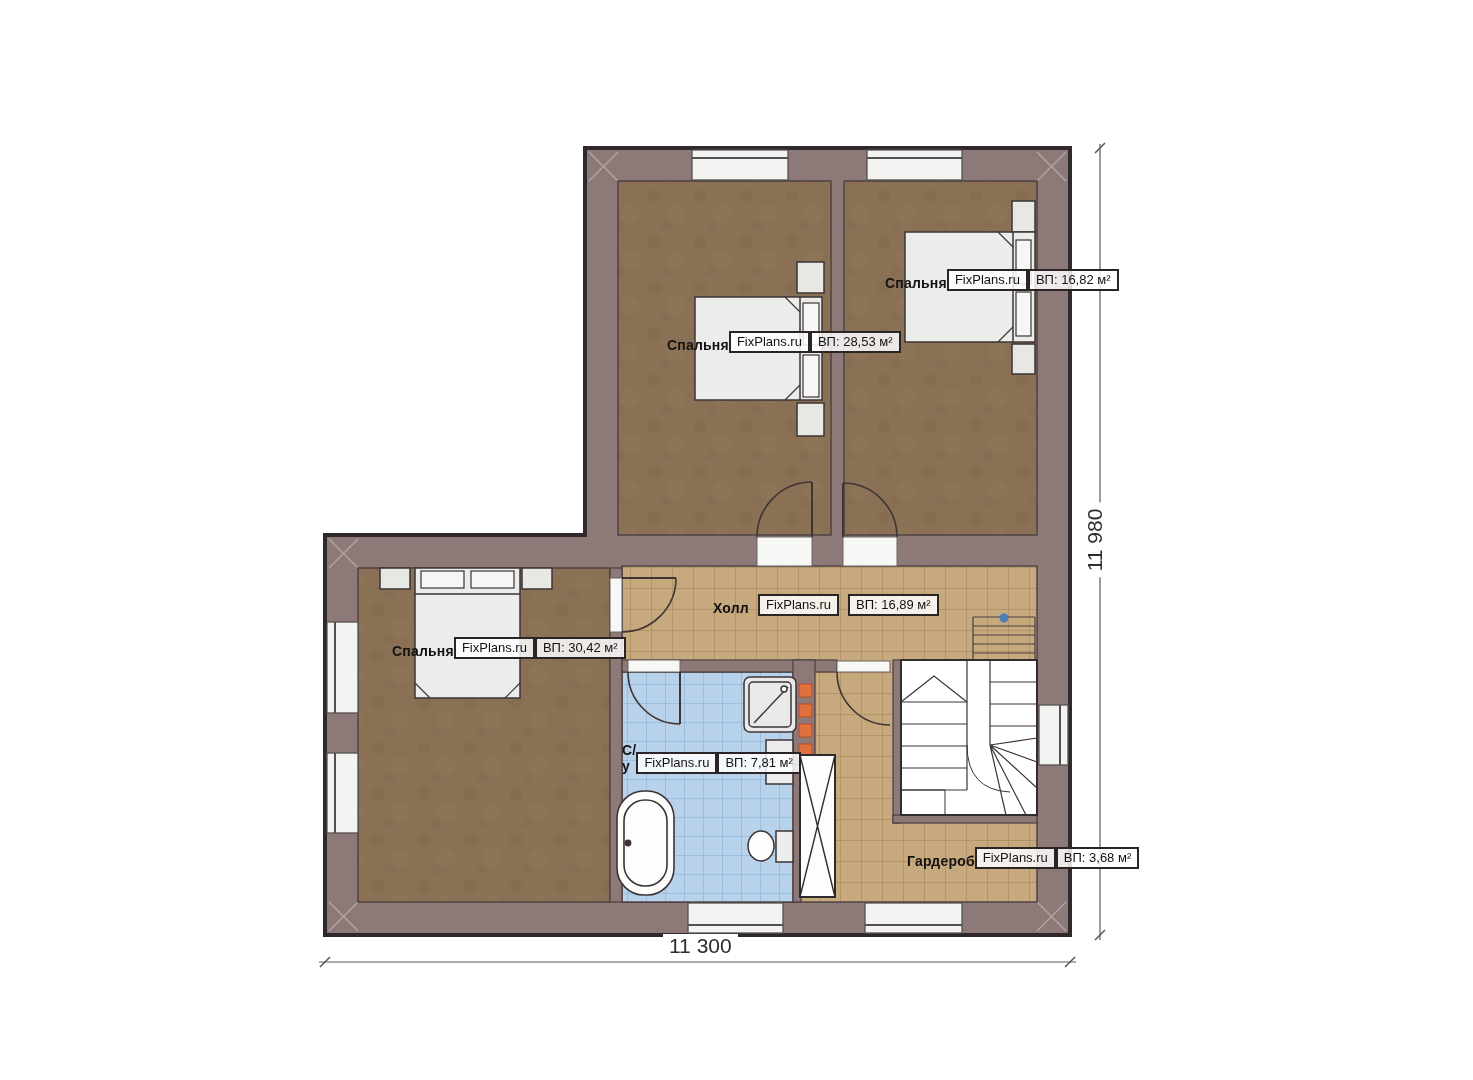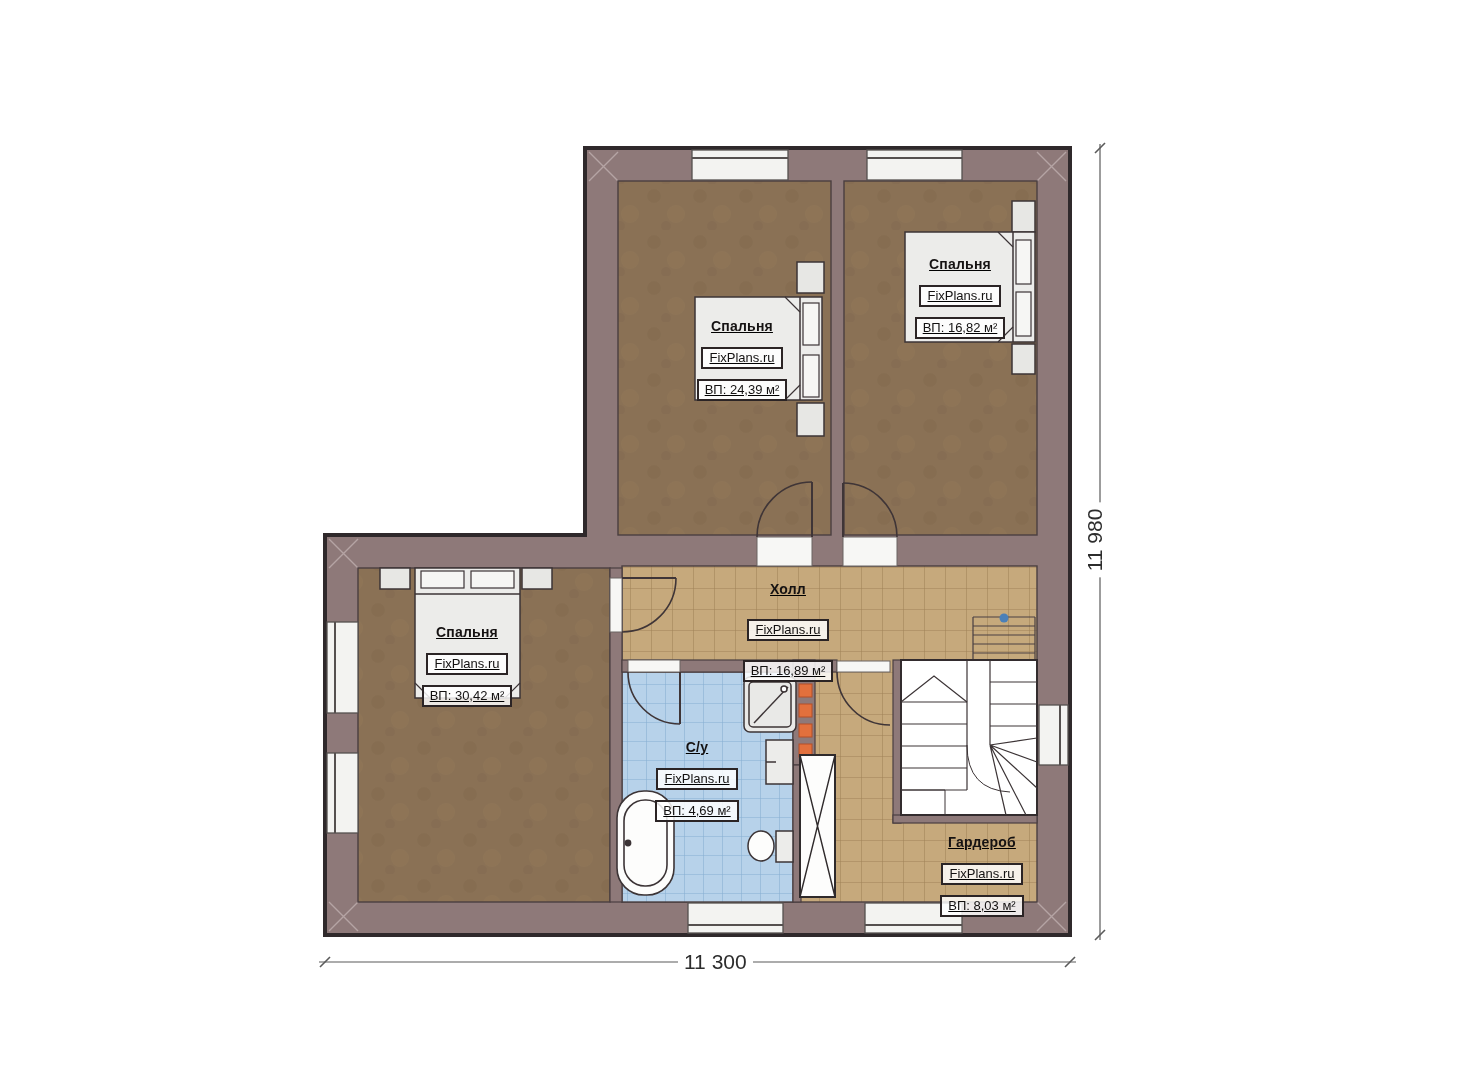--- a/index.html
+++ b/index.html
@@ -2,22 +2,22 @@
 <html><head>
 <meta charset="utf-8">
 <style>
   html,body{margin:0;padding:0;background:#ffffff;}
   #canvas{
     position:relative;width:1473px;height:1080px;background:#ffffff;overflow:hidden;
     font-family:"Liberation Sans",sans-serif;
   }
   #plan-svg{position:absolute;left:0;top:0;z-index:1;}
   .room-label{
-    position:absolute;display:flex;flex-direction:column;align-items:center;
-    z-index:3;width:150px;pointer-events:none;text-decoration:underline;
+    position:absolute;display:flex;flex-direction:row;align-items:flex-end;
+    z-index:3;width:150px;pointer-events:none;
   }
   .room-name{
     font-weight:bold;font-size:14px;color:#151212;letter-spacing:.2px;line-height:16px;
   }
   .lbox{
     margin-top:13px;border:2px solid #2b2425;background:rgba(255,255,255,.84);
     padding:0 6px;font-size:13px;color:#131111;line-height:18px;white-space:nowrap;
   }
   .lbox.area{margin-top:10px;}
   .dim-label{
@@ -219,21 +219,21 @@
     <line x1="1065" y1="967" x2="1075" y2="957" stroke-width="1.6"></line>
     <line x1="1100" y1="144" x2="1100" y2="940"></line>
     <line x1="1095" y1="153" x2="1105" y2="143" stroke-width="1.6"></line>
     <line x1="1095" y1="940" x2="1105" y2="930" stroke-width="1.6"></line>
   </g>
 </svg>
 
   <div class="room-label" style="left:667px;top:318px;">
     <div class="room-name">Спальня</div>
     <div class="lbox">FixPlans.ru</div>
-    <div class="lbox area">ВП: 24,39 м²</div>
+    <div class="lbox area">ВП: 28,53 м²</div>
   </div>
 
   <div class="room-label" style="left:885px;top:256px;">
     <div class="room-name">Спальня</div>
     <div class="lbox">FixPlans.ru</div>
     <div class="lbox area">ВП: 16,82 м²</div>
   </div>
 
   <div class="room-label" style="left:392px;top:624px;">
     <div class="room-name">Спальня</div>
@@ -243,26 +243,26 @@
 
   <div class="room-label" style="left:713px;top:581px;gap:9px;">
     <div class="room-name">Холл</div>
     <div class="lbox">FixPlans.ru</div>
     <div class="lbox area">ВП: 16,89 м²</div>
   </div>
 
   <div class="room-label" style="left:622px;top:739px;">
     <div class="room-name">С/у</div>
     <div class="lbox">FixPlans.ru</div>
-    <div class="lbox area">ВП: 4,69 м²</div>
+    <div class="lbox area">ВП: 7,81 м²</div>
   </div>
 
   <div class="room-label" style="left:907px;top:834px;">
     <div class="room-name">Гардероб</div>
     <div class="lbox">FixPlans.ru</div>
-    <div class="lbox area">ВП: 8,03 м²</div>
-  </div>
-
-  <div class="dim-label" id="dim-width" style="left:678px;top:934px;margin-top:16px;">11 300</div>
+    <div class="lbox area">ВП: 3,68 м²</div>
+  </div>
+
+  <div class="dim-label" id="dim-width" style="left:663px;top:934px;">11 300</div>
 
   <div class="dim-label" id="dim-height" style="left:1058px;top:528px;">11 980</div>
 
 </div>
 
 </body></html>

